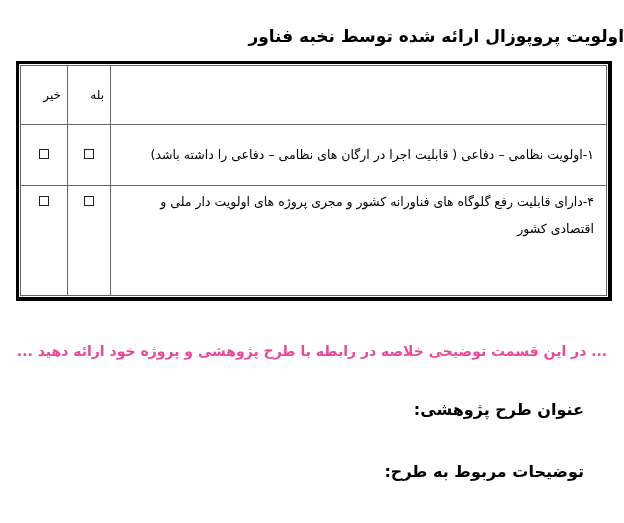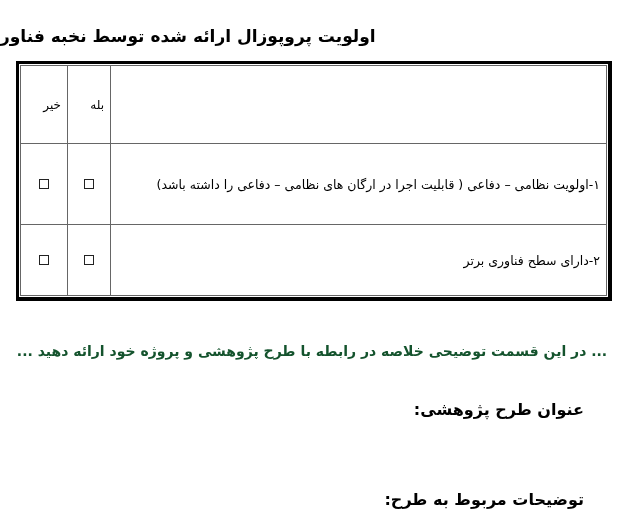--- a/index.html
+++ b/index.html
@@ -1,33 +1,33 @@
 <!DOCTYPE html>
 <html><head>
 <meta charset="utf-8">
 <style>
   html, body { margin:0; padding:0; background:#ffffff; }
   body { width:624px; height:523px; position:relative; overflow:hidden;
          font-family:"DejaVu Sans", sans-serif; color:#000; }
-  .title { position:absolute; top:26px; left:0; width:624px; text-align:left;
+  .title { position:absolute; top:26px; left:0; width:624px; text-align:right;
            font-weight:bold; font-size:17px; direction:rtl; }
   .table-wrap { position:absolute; left:16px; top:61px; width:596px; height:240px;
                 border:3px solid #000; border-right-width:4px; border-bottom-width:4px;
                 box-sizing:border-box; padding:1px; }
   table { width:100%; height:100%; border-collapse:collapse; direction:rtl; }
-  td { border:1px solid #666; font-size:12.5px; padding:0 6px; vertical-align:middle; }
+  td { border:1px solid #666; font-size:12.5px; padding:0 12px; vertical-align:middle; }
   td.txt { text-align:right; line-height:27px; }
   td.txt.tall { vertical-align:top; padding-top:2px; }
   td.chk { width:36px; text-align:center; padding:0; }
   td.chk.no { width:40px; }
   td.chk.tall { vertical-align:top; padding-top:8px; }
   .hdr td { height:30px; font-size:12px; }
   .hdr td.lbl { text-align:right; padding-right:6px;margin-left:17px; }
   .box { display:inline-block; width:10px; height:10px; border:1px solid #222; box-sizing:border-box; }
-  .red { position:absolute; top:343px; left:0; width:624px; text-align:center; color:#14532d;
+  .red { position:absolute; top:343px; left:0; width:624px; text-align:center; color:#ec4899;
          font-weight:bold; font-size:14px; direction:rtl; }
   .label { position:absolute; right:40px; font-weight:bold; font-size:16px; direction:rtl; text-align:right; }
 </style>
 </head>
 <body>
 
 <div class="title">اولویت پروپوزال ارائه شده توسط نخبه فناور</div>
 
 <div class="table-wrap">
   <table>
@@ -35,25 +35,25 @@
         <tr class="hdr">
       <td class="lbl"></td>
       <td class="chk lbl">بله</td>
       <td class="chk no lbl">خیر</td>
     </tr>
     <tr style="height:32px">
       <td class="txt">۱-اولویت نظامی – دفاعی ( قابلیت اجرا در ارگان های نظامی – دفاعی را داشته باشد)</td>
       <td class="chk"><span class="box"></span></td>
       <td class="chk no"><span class="box"></span></td>
     </tr>
-    <tr style="height:28px">
-      <td class="txt">۲-دارای سطح فناوری برتر</td>
-      <td class="chk"><span class="box"></span></td>
-      <td class="chk no"><span class="box"></span></td>
+    <tr style="height:58px">
+      <td class="txt tall">۴-دارای قابلیت رفع گلوگاه های فناورانه کشور و مجری پروژه های اولویت دار ملی و اقتصادی کشور</td>
+      <td class="chk tall"><span class="box"></span></td>
+      <td class="chk no tall"><span class="box"></span></td>
     </tr>
   </tbody>
     </table>
 </div>
 
 <div class="red">... در این قسمت توضیحی خلاصه در رابطه با طرح پژوهشی و پروژه خود ارائه دهید ...</div>
 
 <div class="label" style="top:400px">عنوان طرح پژوهشی:</div>
-<div class="label" style="top:490px">توضیحات  مربوط به طرح:</div>
+<div class="label" style="top:462px">توضیحات  مربوط به طرح:</div>
 
 </body></html>

